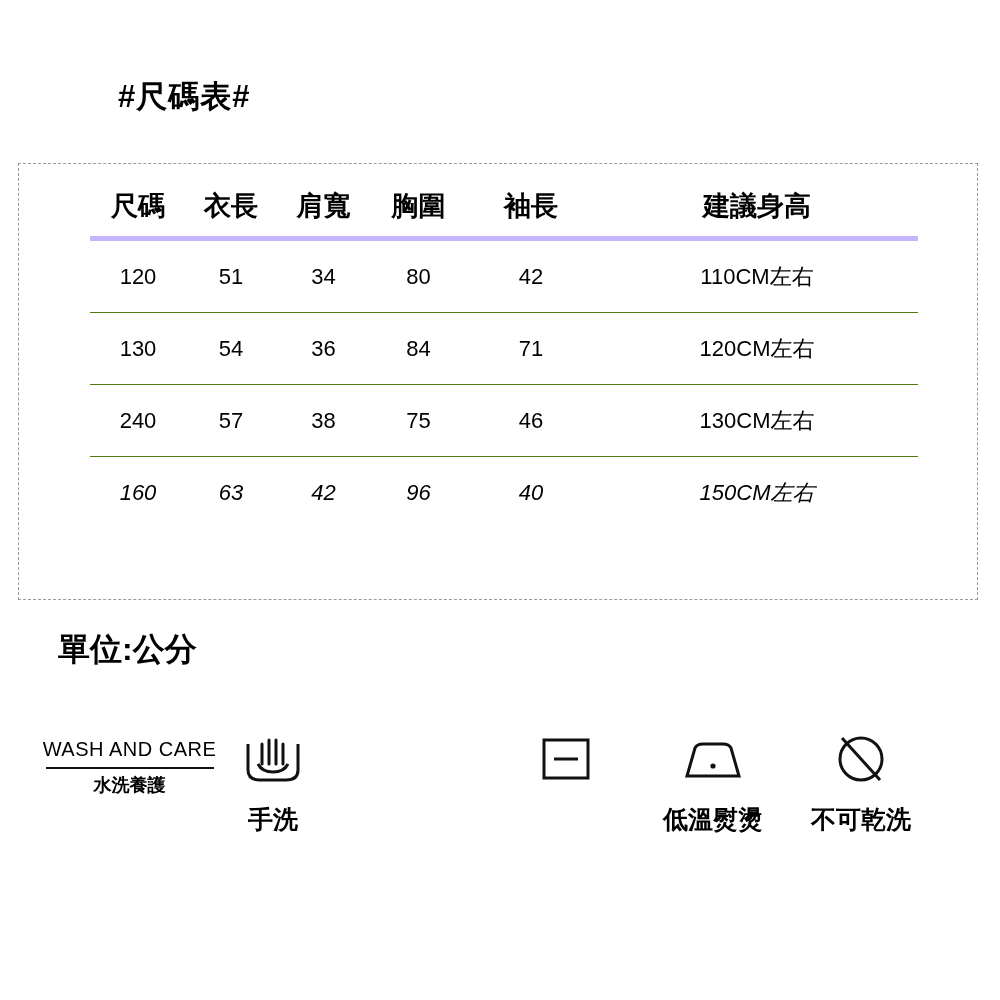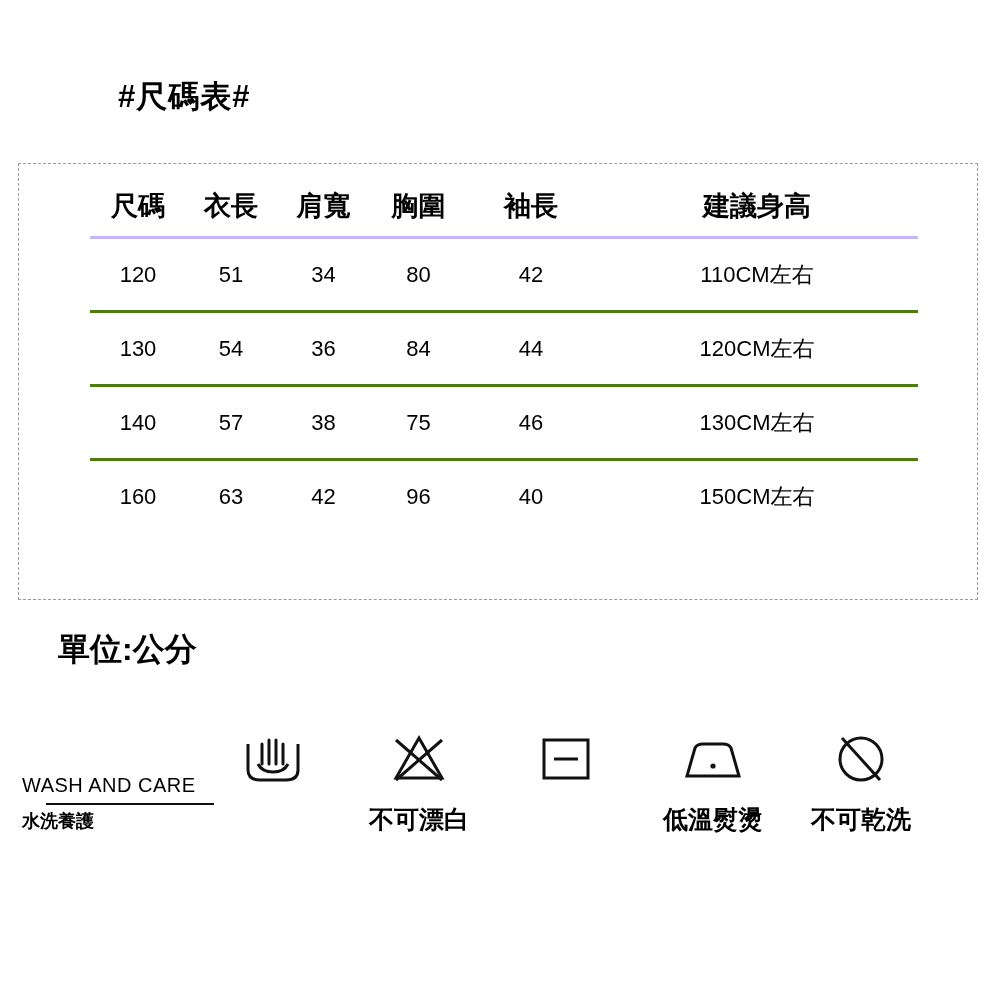--- a/index.html
+++ b/index.html
@@ -52,31 +52,32 @@
     border-collapse: collapse;
   }
   table.size-table th {
     font-size: 27px;
     font-weight: bold;
     padding: 6px 0 12px 0;
     text-align: center;
     white-space: nowrap;
   }
   table.size-table thead tr {
-    border-bottom: 3px solid #c4b5fd;
+    border-bottom: 5px solid #c4b5fd;
   }
   table.size-table td {
     font-size: 22px;
     text-align: center;
     padding: 21px 0 20px 0;
-    border-bottom: 3px solid #4d7c0f;
+    border-bottom: 1px solid #4d7c0f;
     white-space: nowrap;
   }
   table.size-table tbody tr:last-child td {
     border-bottom: none;
+    font-style: italic;
   }
   
   .col-size { width: 96px; }
   .col-len  { width: 90px; }
   .col-sh   { width: 95px; }
   .col-ch   { width: 95px; }
   .col-sl   { width: 130px; }
   .col-h    { width: 322px; }
 
   th.col-h { text-align: center; padding-left: 10px; }
@@ -99,21 +100,21 @@
     top: 726px;
     width: 1000px;
     height: 120px;
   }
 
   .care-label {
     position: absolute;
     left: 22px;
     top: 12px;
     width: 215px;
-    margin-top: 36px;
+    text-align: center;
   }
   .care-label .en {
     font-size: 20px;
     letter-spacing: 0.5px;
     white-space: nowrap;
     display: block;
   }
   .care-label .rule {
     display: block;
     width: 168px;
@@ -181,25 +182,25 @@
         <td class="col-sh">34</td>
         <td class="col-ch">80</td>
         <td class="col-sl">42</td>
         <td class="col-h">110CM左右</td>
       </tr>
       <tr>
         <td class="col-size">130</td>
         <td class="col-len">54</td>
         <td class="col-sh">36</td>
         <td class="col-ch">84</td>
-        <td class="col-sl">44</td>
+        <td class="col-sl">71</td>
         <td class="col-h">120CM左右</td>
       </tr>
       <tr>
-        <td class="col-size">140</td>
+        <td class="col-size">240</td>
         <td class="col-len">57</td>
         <td class="col-sh">38</td>
         <td class="col-ch">75</td>
         <td class="col-sl">46</td>
         <td class="col-h">130CM左右</td>
       </tr>
       <tr>
         <td class="col-size">160</td>
         <td class="col-len">63</td>
         <td class="col-sh">42</td>
@@ -221,32 +222,23 @@
     </div>
 
     <div class="care-item ci1">
       <div class="glyph">
         <svg width="62" height="58" viewBox="0 0 62 58">
           <path d="M6 14 L6 40 Q6 50 18 50 L44 50 Q56 50 56 40 L56 14" fill="none" stroke="#111" stroke-width="3"></path>
           <path d="M20 14 L20 34 M27 10 L27 34 M34 10 L34 34 M41 14 L41 34" stroke="#111" stroke-width="3" fill="none" stroke-linecap="round"></path>
           <path d="M16 34 Q20 42 31 42 Q42 42 46 34" fill="none" stroke="#111" stroke-width="3"></path>
         </svg>
       </div>
-    </div>
-
-    <div class="care-item ci2">
-      <div class="glyph">
-        <svg width="62" height="58" viewBox="0 0 62 58">
-          <path d="M31 8 L54 48 L8 48 Z" fill="none" stroke="#111" stroke-width="3"></path>
-          <path d="M8 10 L54 50" stroke="#111" stroke-width="3"></path>
-          <path d="M54 10 L8 50" stroke="#111" stroke-width="3"></path>
-        </svg>
-      </div>
-      <span class="cap">不可漂白</span>
-    </div>
+      <span class="cap">手洗</span>
+    </div>
+
 
     <div class="care-item ci3">
       <div class="glyph">
         <svg width="62" height="58" viewBox="0 0 62 58">
           <rect x="10" y="10" width="44" height="38" fill="none" stroke="#111" stroke-width="3"></rect>
           <path d="M20 29 L44 29" stroke="#111" stroke-width="3"></path>
         </svg>
       </div>
     </div>
 

